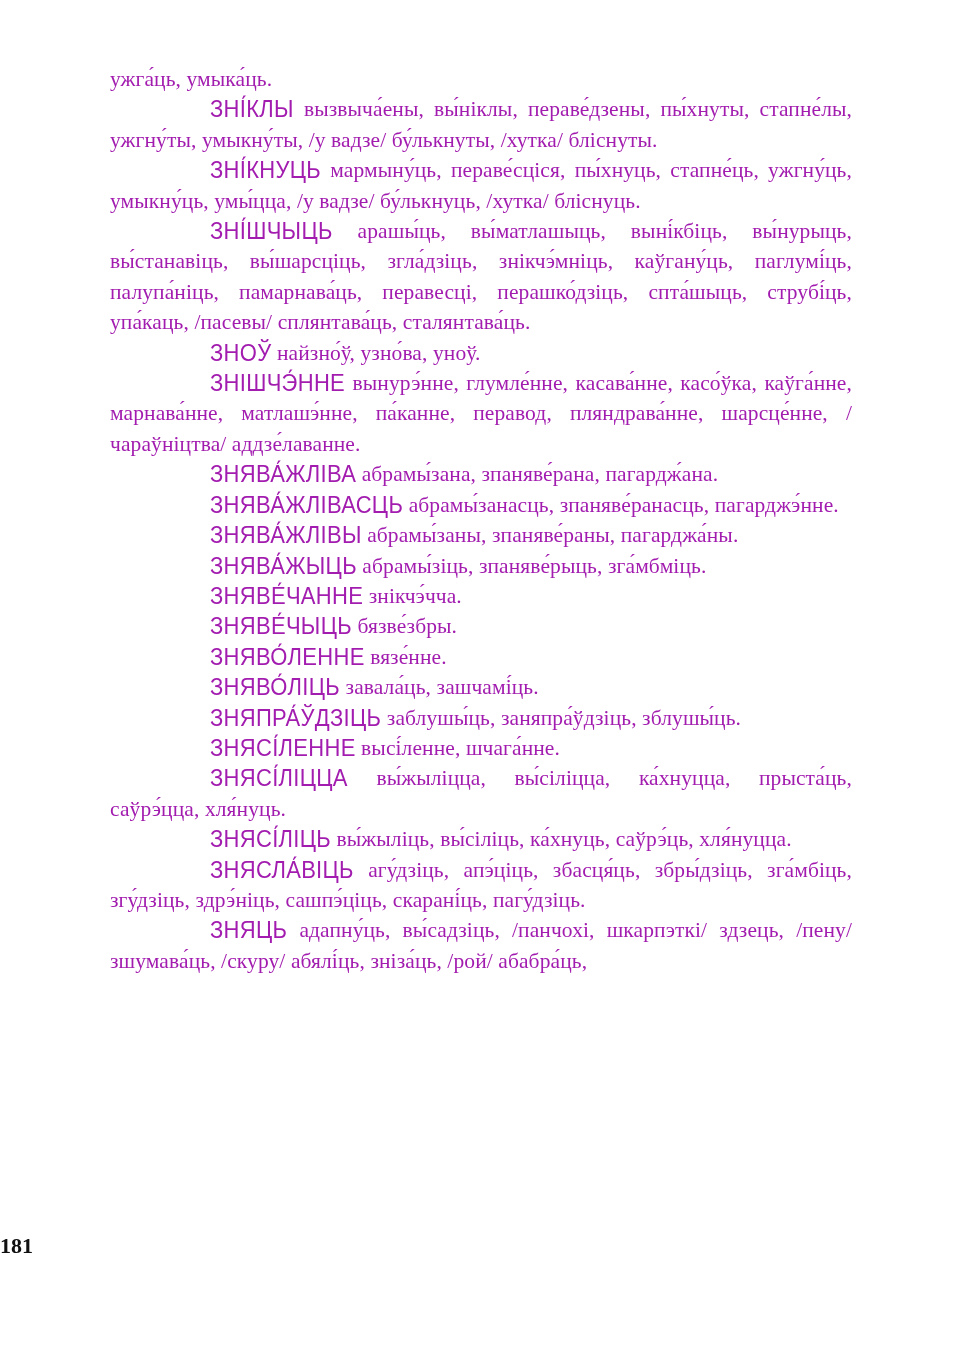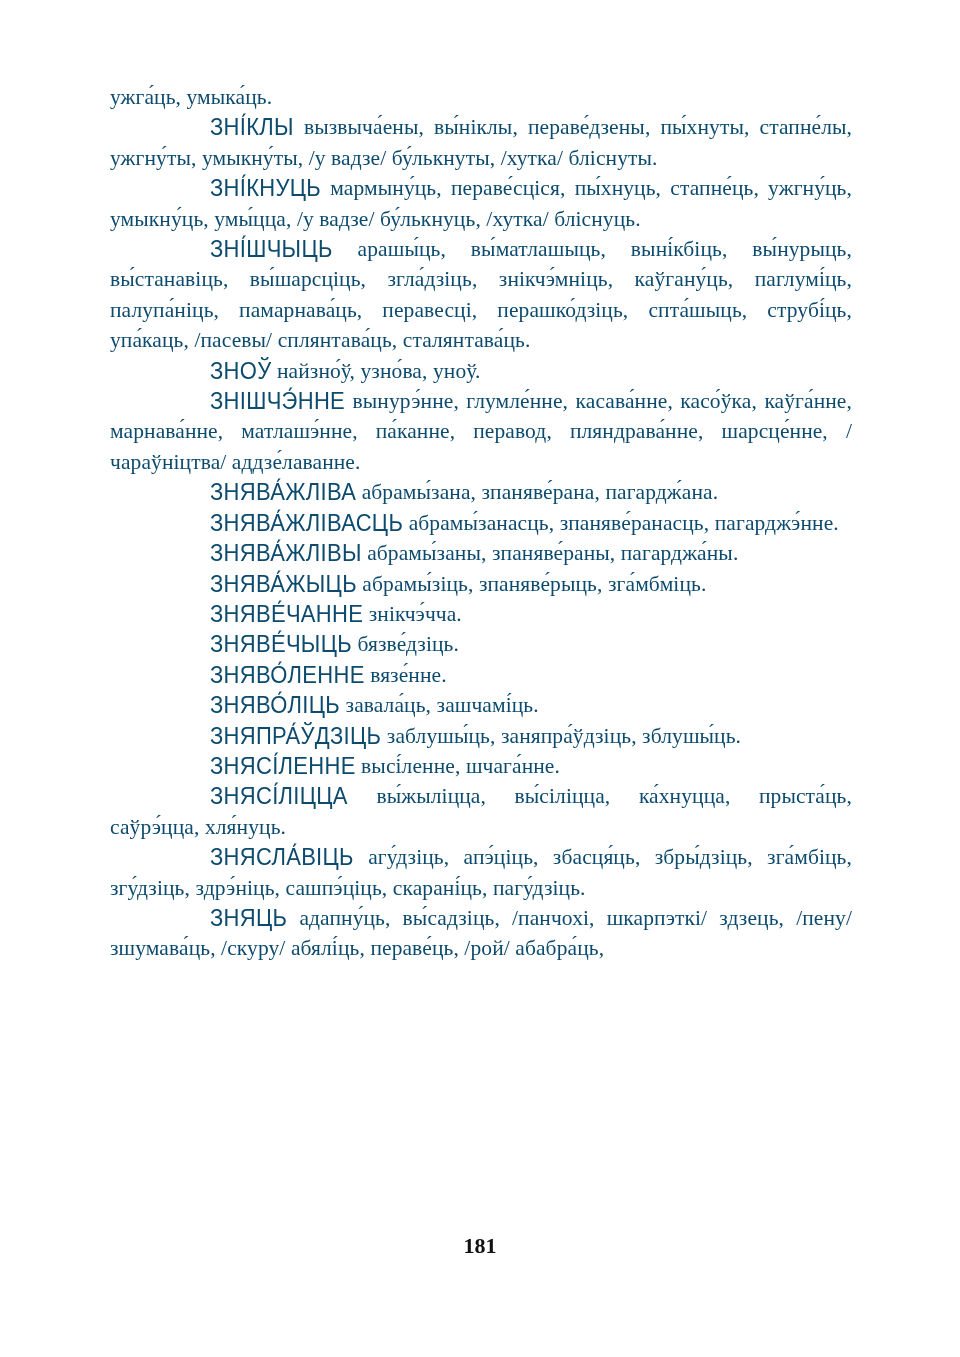--- a/index.html
+++ b/index.html
@@ -1,44 +1,43 @@
 <!DOCTYPE html>
 <html><head>
   <meta charset="utf-8">
   <style>
     html, body { margin: 0; padding: 0; background: #ffffff; }
     body { width: 960px; height: 1357px; position: relative; overflow: hidden; }
     .page {
       position: absolute;
       left: 110px;
-      top: 82px;
+      top: 64px;
       width: 742px;
       font-family: "Liberation Serif", "DejaVu Serif", serif;
       font-size: 21.5px;
       line-height: 30.4px;
-      color: #0c4a6e;
+      color: #a21caf;
       text-align: justify;
       letter-spacing: 0.1px;
     }
     .entry { margin: 0; text-indent: 50px; }
     .entry.cont { text-indent: 0; }
     .head {
       font-family: "Liberation Sans", "DejaVu Sans", sans-serif;
       font-size: 22px;
       font-weight: normal;
       letter-spacing: 0.3px;
       transform: scaleY(1.12);
       display: inline-block;
     }
     .it { }
     .page-number {
       position: absolute;
       left: 0; width: 960px;
       top: 1233px;
-      text-align: center;
       font-family: "Liberation Serif", "DejaVu Serif", serif;
       font-size: 22px;
       font-weight: bold;
       color: #111111;
     }
   </style>
 </head>
 <body>
 
 <div class="page">
@@ -51,24 +50,25 @@
   <p class="entry"><span class="head">ЗНІ́ШЧЫЦЬ</span><span> арашы́ць, вы́матлашыць, выні́кбіць, вы́нурыць, вы́станавіць, вы́шарсціць, згла́дзіць, знікчэ́мніць, каўгану́ць, паглумі́ць, палупа́ніць, памарнава́ць, перавесці, перашко́дзіць, спта́шыць, струбі́ць, упа́каць, </span><span class="it">/пасевы/</span><span> сплянтава́ць, сталянтава́ць.</span></p>
 
   <p class="entry"><span class="head">ЗНОЎ</span><span> найзно́ў, узно́ва, уноў.</span></p>
 
   <p class="entry"><span class="head">ЗНІШЧЭ́ННЕ</span><span> вынурэ́нне, глумле́нне, касава́нне, касо́ўка, каўга́нне, марнава́нне, матлашэ́нне, па́канне, перавод, пляндрава́нне, шарсце́нне, </span><span class="it">/чараўніцтва/</span><span> аддзе́лаванне.</span></p>
   <p class="entry"><span class="head">ЗНЯВА́ЖЛІВА</span><span> абрамы́зана, зпаняве́рана, пагардж́ана.</span></p>
   <p class="entry"><span class="head">ЗНЯВА́ЖЛІВАСЦЬ</span><span> абрамы́занасць, зпаняве́ранасць, пагарджэ́нне.</span></p>
   <p class="entry"><span class="head">ЗНЯВА́ЖЛІВЫ</span><span> абрамы́заны, зпаняве́раны, пагарджа́ны.</span></p>
   <p class="entry"><span class="head">ЗНЯВА́ЖЫЦЬ</span><span> абрамы́зіць, зпаняве́рыць, зга́мбміць.</span></p>
   <p class="entry"><span class="head">ЗНЯВЕ́ЧАННЕ</span><span> знікчэ́чча.</span></p>
-  <p class="entry"><span class="head">ЗНЯВЕ́ЧЫЦЬ</span><span> бязве́дзіць.</span></p>
+  <p class="entry"><span class="head">ЗНЯВЕ́ЧЫЦЬ</span><span> бязве́збры.</span></p>
   <p class="entry"><span class="head">ЗНЯВО́ЛЕННЕ</span><span> вязе́нне.</span></p>
   <p class="entry"><span class="head">ЗНЯВО́ЛІЦЬ</span><span> завала́ць, зашчамі́ць.</span></p>
   <p class="entry"><span class="head">ЗНЯПРА́ЎДЗІЦЬ</span><span> заблушы́ць, заняпра́ўдзіць, зблушы́ць.</span></p>
   <p class="entry"><span class="head">ЗНЯСІ́ЛЕННЕ</span><span> высі́ленне, шчага́нне.</span></p>
   <p class="entry"><span class="head">ЗНЯСІ́ЛІЦЦА</span><span> вы́жыліцца, вы́сіліцца, ка́хнуцца, прыста́ць, саўрэ́цца, хля́нуць.</span></p>
+  <p class="entry"><span class="head">ЗНЯСІ́ЛІЦЬ</span><span> вы́жыліць, вы́сіліць, ка́хнуць, саўрэ́ць, хля́нуцца.</span></p>
   <p class="entry"><span class="head">ЗНЯСЛА́ВІЦЬ</span><span> агу́дзіць, апэ́ціць, збасця́ць, збры́дзіць, зга́мбіць, згу́дзіць, здрэ́ніць, сашпэ́ціць, скарані́ць, пагу́дзіць.</span></p>
 
-  <p class="entry"><span class="head">ЗНЯЦЬ</span><span> адапну́ць, вы́садзіць, </span><span class="it">/панчохі, шкарпэткі/</span><span> здзець, </span><span class="it">/пену/</span><span> зшумава́ць, </span><span class="it">/скуру/</span><span> абялі́ць, пераве́ць, </span><span class="it">/рой/</span><span> абабра́ць,</span></p>
+  <p class="entry"><span class="head">ЗНЯЦЬ</span><span> адапну́ць, вы́садзіць, </span><span class="it">/панчохі, шкарпэткі/</span><span> здзець, </span><span class="it">/пену/</span><span> зшумава́ць, </span><span class="it">/скуру/</span><span> абялі́ць, зніза́ць, </span><span class="it">/рой/</span><span> абабра́ць,</span></p>
 </div>
 
 <div class="page-number">181</div>
 
 </body></html>

